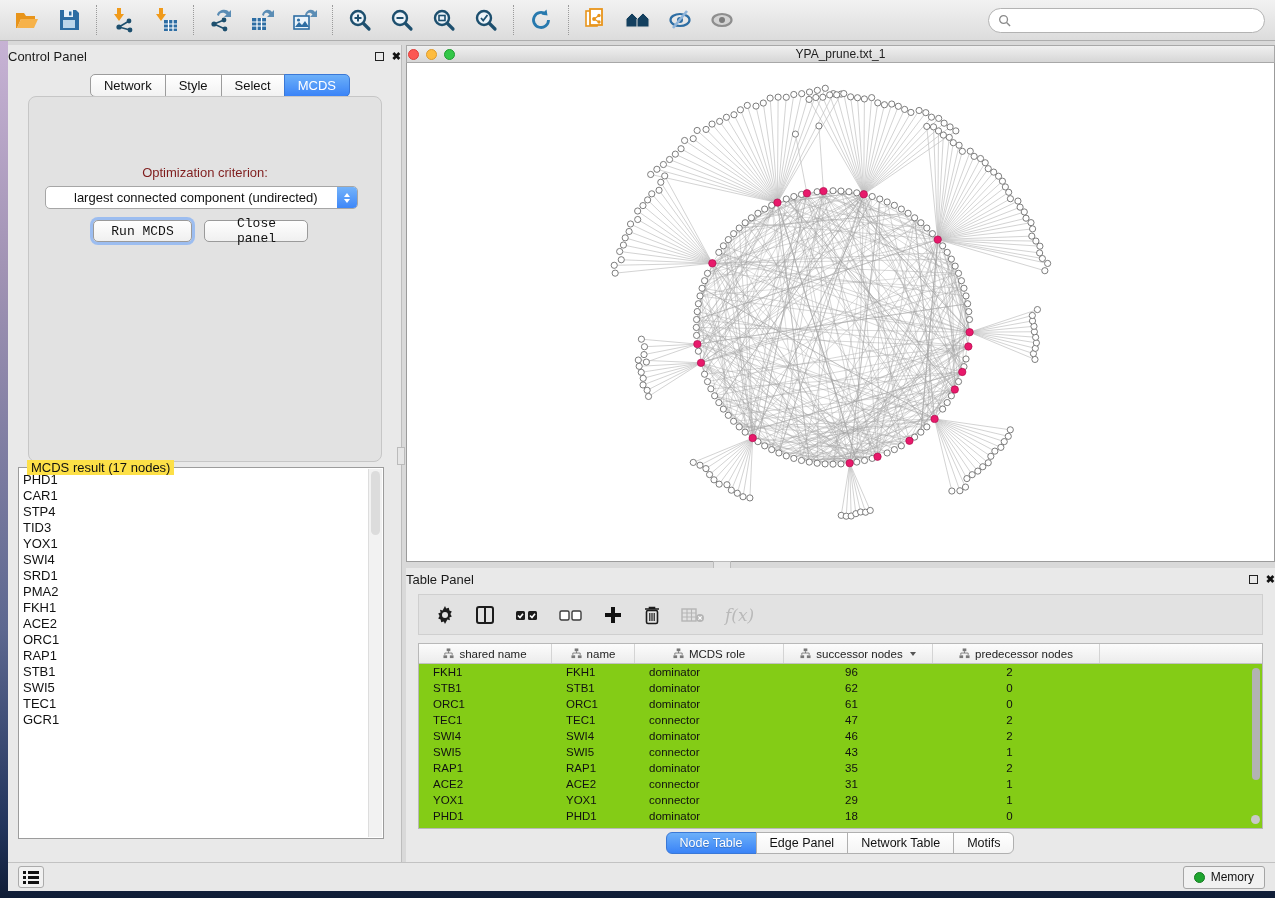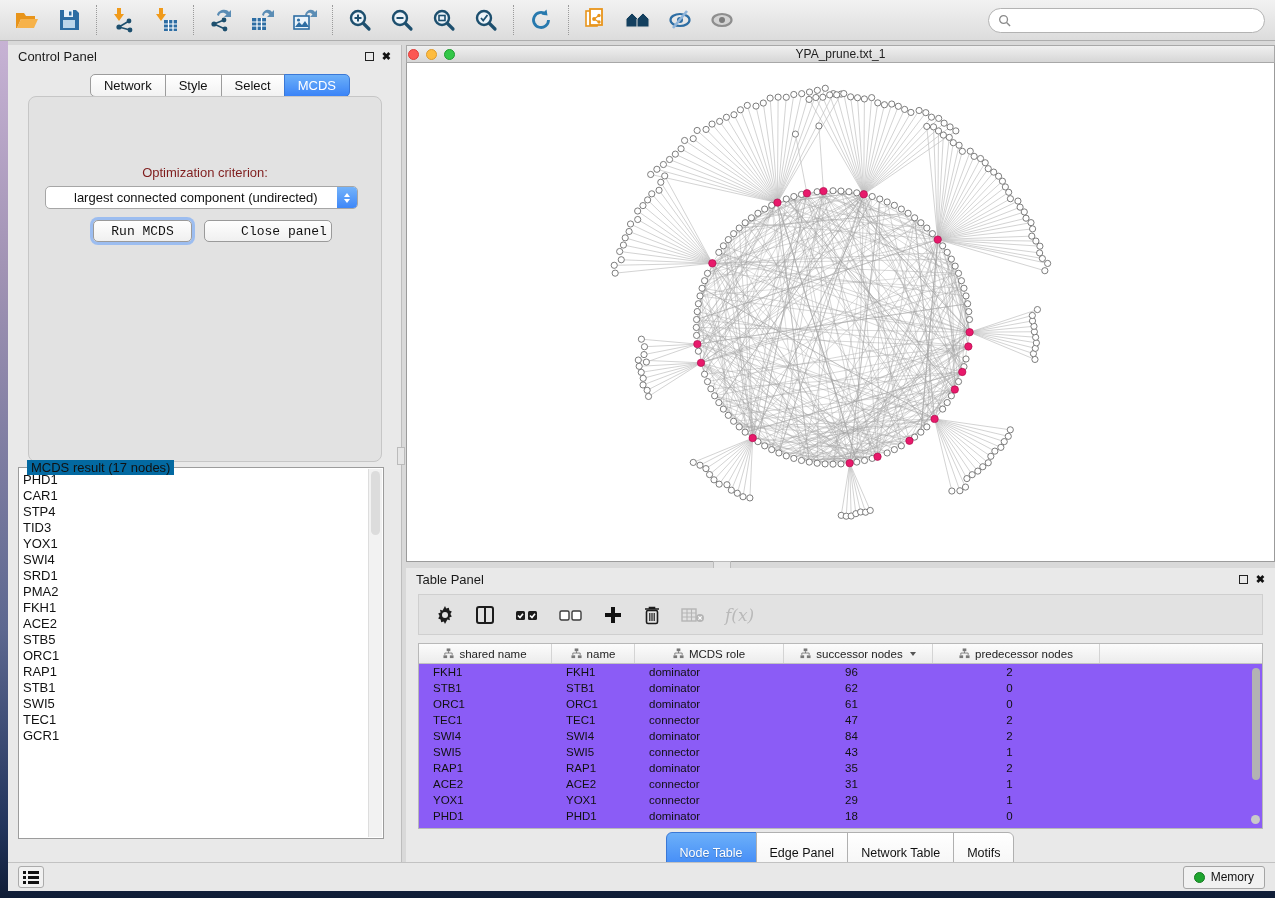--- a/index.html
+++ b/index.html
@@ -23,21 +23,21 @@
   .tb-btn { width:30px; height:30px; display:flex; align-items:center; justify-content:center; border-radius:4px; }
   .tb-btn svg { width:26px; height:26px; }
   .search-wrap { margin-left:auto; display:flex; align-items:center; }
   .search-box { width:277px; height:25px; background:#fff; border:1px solid #b3b3b3; border-radius:13px;
     display:flex; align-items:center; padding:0 9px; }
   .search-box svg { width:13px; height:13px; margin-right:6px; }
   .search-input { border:none; outline:none; flex:1; font-size:12px; background:transparent; font-family:"Liberation Sans",sans-serif; }
 
   
   .control-panel { left:8px; top:45px; width:394px; height:817px; background:#e9e9e9; border-right:1px solid #bdbdbd; }
-  .panel-titlebar { height:22px; display:flex; align-items:center; padding:0 10px; }
+  .panel-titlebar { height:22px; display:flex; align-items:center; padding:0 0; }
   .panel-title { font-size:13px; color:#1a1a1a; }
   .panel-winbtns { margin-left:auto; display:flex; align-items:center; gap:8px; }
   .float-btn { width:9px; height:9px; border:1.5px solid #222; display:inline-block; }
   .close-btn { font-size:11px; font-weight:bold; color:#111; line-height:1; }
 
   .ctrl-tabs { position:absolute; left:16px; top:29px; width:100%; display:flex; justify-content:center; }
   .ctab { border:1px solid #9c9c9c; background:linear-gradient(180deg,#ffffff,#f2f2f2);
     padding:3px 13px; font-size:13px; margin-left:-1px; color:#111; }
   .ctab:first-child { border-radius:5px 0 0 5px; }
   .ctab:last-child { border-radius:0 5px 5px 0; }
@@ -50,25 +50,25 @@
     border:1px solid #a6a6a6; border-radius:5px; display:flex; align-items:center; }
   .criterion-text { flex:1; padding-left:8px; font-size:13px; color:#111; white-space:nowrap; overflow:hidden;margin-left:20px; }
   .criterion-step { width:20px; height:21px; border-radius:0 4px 4px 0;
     background:linear-gradient(180deg,#74b3fa,#3e87f8); display:flex; flex-direction:column; align-items:center; justify-content:center; gap:2px; }
   .tri-up { width:0; height:0; border-left:3.5px solid transparent; border-right:3.5px solid transparent; border-bottom:4.5px solid #fff; }
   .tri-dn { width:0; height:0; border-left:3.5px solid transparent; border-right:3.5px solid transparent; border-top:4.5px solid #fff; }
   .btn { position:absolute; height:22px; border:1px solid #9a9a9a; border-radius:5px;
     background:linear-gradient(180deg,#fefefe,#f0f0f0); font-size:13px; color:#111;
     display:flex; align-items:center; justify-content:center; font-family:Liberation Mono, monospace; }
   .btn-run { left:64px; top:123px; width:99px; box-shadow:0 0 0 3px rgba(110,165,250,.6); }
-  .btn-closep { left:175px; top:123px; width:128px;padding-left:32px; }
+  .btn-closep { left:175px; top:123px; width:104px;padding-left:32px; }
 
   .result-fs { position:absolute; left:10px; top:422px; width:366px; height:372px;
     border:1px solid #9c9c9c; background:#fff; }
-  .result-legend { position:absolute; left:8px; top:-8px; background:#0369a1; padding:0 4px; font-size:13px; color:#111; }
+  .result-legend { position:absolute; left:8px; top:-8px; background:#fde047; padding:0 4px; font-size:13px; color:#111; }
   .result-list { position:absolute; left:2px; top:4px; right:16px; bottom:2px; overflow:hidden;
     font-size:13px; line-height:16px; color:#111; padding-left:2px; }
   .result-scroll { position:absolute; right:1px; top:1px; width:14px; bottom:1px; background:#f2f2f2; border-left:1px solid #ddd; }
   .result-thumb { position:absolute; left:2px; top:2px; width:9px; height:64px; background:#dcdcdc; border-radius:5px; }
 
   
   .net-window { left:406px; top:45px; width:869px; height:517px; }
   .net-titlebar { height:18px; background:linear-gradient(180deg,#f0f0f0,#d6d6d6); border:1px solid #a8a8a8;
     display:flex; align-items:center; padding:0 1px; position:relative; }
   .tlight { width:11px; height:11px; border-radius:50%; margin-right:7px; }
@@ -84,38 +84,38 @@
   .h-split { left:406px; top:562px; width:869px; height:6px; background:#d9d9d9; }
   .h-handle { position:absolute; left:307px; top:-1px; width:18px; height:8px; background:#e6e6e6; border:1px solid #bbb; }
 
   
   .table-panel { left:406px; top:568px; width:869px; height:294px; background:#e9e9e9; }
   .tp-toolbar { position:absolute; left:12px; top:26px; width:845px; height:41px; background:#e2e2e2;
     border:1px solid #cfcfcf; display:flex; align-items:center; gap:20px; padding:0 16px; }
   .tp-icon { display:flex; align-items:center; justify-content:center; }
   .fx-label { font-family:"DejaVu Serif", serif; font-style:italic; font-size:17px; color:#b9b9b9; }
 
-  .node-table { position:absolute; left:12px; top:75px; width:845px; height:186px; background:#8b5cf6;
+  .node-table { position:absolute; left:12px; top:75px; width:845px; height:186px; background:#84cc16;
     border:1px solid #b8b8b8; overflow:hidden; }
   .nt-header { display:grid; grid-template-columns:133px 83px 149px 149px 167px 1fr; height:20px;
     background:linear-gradient(180deg,#fcfcfc,#ececec); border-bottom:1px solid #c2c2c2; }
   .nt-hcell { display:flex; align-items:center; justify-content:center; gap:5px; font-size:11.5px; color:#222;
     border-right:1px solid #d4d4d4; overflow:hidden; white-space:nowrap; }
   .nt-hcell:last-child { border-right:none; }
   .sort-tri { width:0; height:0; border-left:3.5px solid transparent; border-right:3.5px solid transparent; border-top:4px solid #555; margin-left:2px; }
   .nt-row { display:grid; grid-template-columns:133px 83px 149px 149px 167px 1fr; height:16px; }
   .nt-cell { font-size:11.5px; color:#111; line-height:16px; white-space:nowrap; overflow:hidden; }
   .cell-l { padding-left:14px; text-align:left; }
   .cell-r { padding-right:14px; text-align:center; }
   .nt-scroll-thumb { position:absolute; right:2px; top:24px; width:8px; height:112px; background:#b3b3b3; border-radius:4px; }
   .nt-scroll-dot { position:absolute; right:2px; bottom:4px; width:9px; height:9px; background:#c9c9c9; border-radius:50%; }
 
   .tp-tabs { position:absolute; left:0; top:264px; width:100%; display:flex; justify-content:center; }
   .ttab { border:1px solid #b0b0b0; background:linear-gradient(180deg,#ffffff,#f4f4f4);
-    padding:13px 13px; font-size:12.5px; margin-left:-1px; color:#111; }
+    padding:3px 13px; font-size:12.5px; margin-left:-1px; color:#111; }
   .ttab:first-child { border-radius:6px 0 0 6px; }
   .ttab:last-child { border-radius:0 6px 6px 0; }
   .ttab.selected { background:linear-gradient(180deg,#6cb0f9,#3a83f7); color:#fff; border-color:#3a78d6;
     text-shadow:0 1px 1px rgba(0,0,0,.25); }
 
   
   .status-bar { left:8px; top:862px; width:1267px; height:29px; background:#e8e8e8; border-top:1px solid #c2c2c2;
     display:flex; align-items:center; padding:10px 10px; }
   .status-left-btn { width:26px; height:22px; border:1px solid #ababab; background:#f1f1f1; border-radius:3px;
     display:flex; align-items:center; justify-content:center; }
@@ -306,21 +306,20 @@
         <div>PHD1</div>
         <div>CAR1</div>
         <div>STP4</div>
         <div>TID3</div>
         <div>YOX1</div>
         <div>SWI4</div>
         <div>SRD1</div>
         <div>PMA2</div>
         <div>FKH1</div>
         <div>ACE2</div>
-        <div>STB5</div>
         <div>ORC1</div>
         <div>RAP1</div>
         <div>STB1</div>
         <div>SWI5</div>
         <div>TEC1</div>
         <div>GCR1</div>
       </div>
     <div class="result-scroll">
         <div class="result-thumb"></div>
       </div>
@@ -1250,21 +1249,21 @@
           <div class="nt-cell cell-l">TEC1</div>
           <div class="nt-cell cell-l">connector</div>
           <div class="nt-cell cell-r">47</div>
           <div class="nt-cell cell-r">2</div>
           <div class="nt-cell cell-l"></div>
         </div>
         <div class="nt-row">
           <div class="nt-cell cell-l">SWI4</div>
           <div class="nt-cell cell-l">SWI4</div>
           <div class="nt-cell cell-l">dominator</div>
-          <div class="nt-cell cell-r">84</div>
+          <div class="nt-cell cell-r">46</div>
           <div class="nt-cell cell-r">2</div>
           <div class="nt-cell cell-l"></div>
         </div>
         <div class="nt-row">
           <div class="nt-cell cell-l">SWI5</div>
           <div class="nt-cell cell-l">SWI5</div>
           <div class="nt-cell cell-l">connector</div>
           <div class="nt-cell cell-r">43</div>
           <div class="nt-cell cell-r">1</div>
           <div class="nt-cell cell-l"></div>

